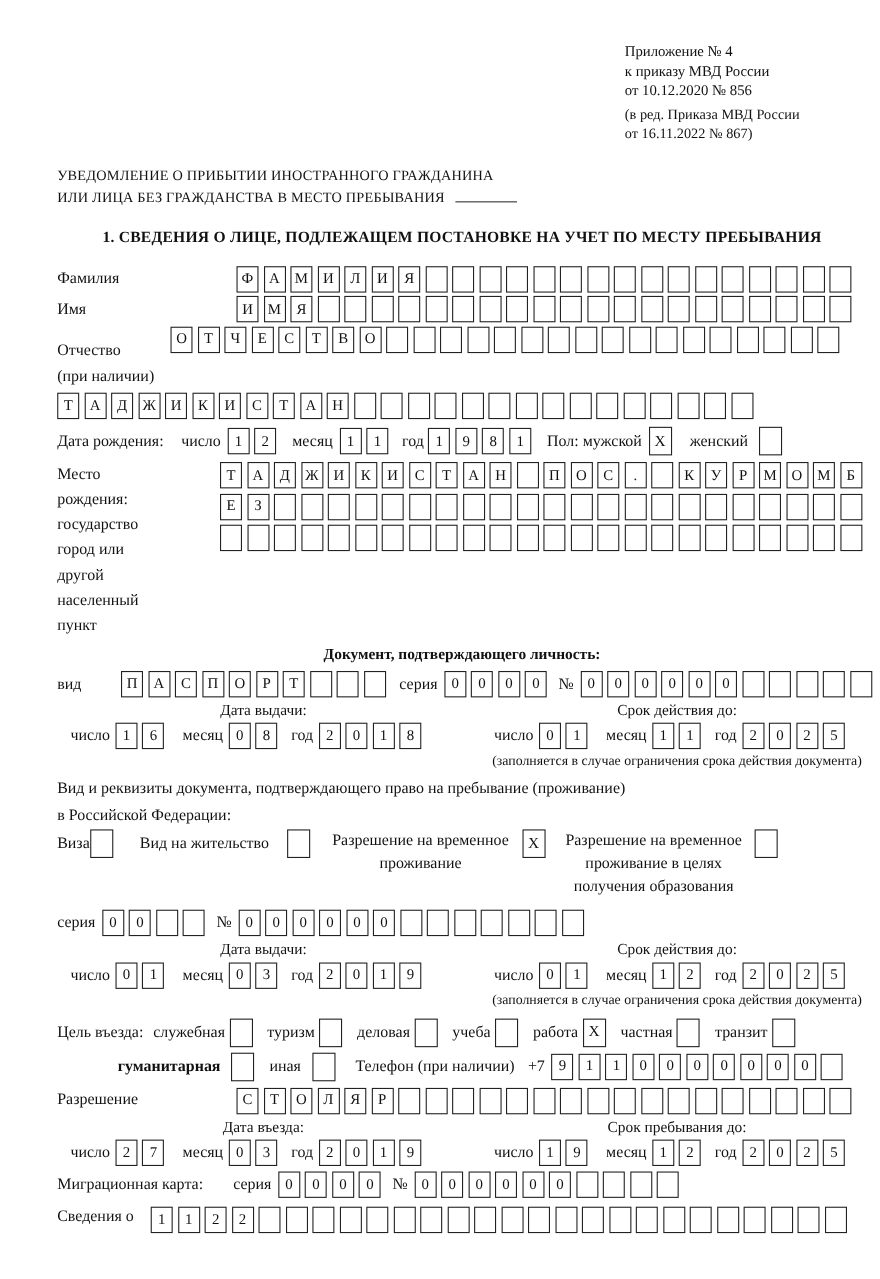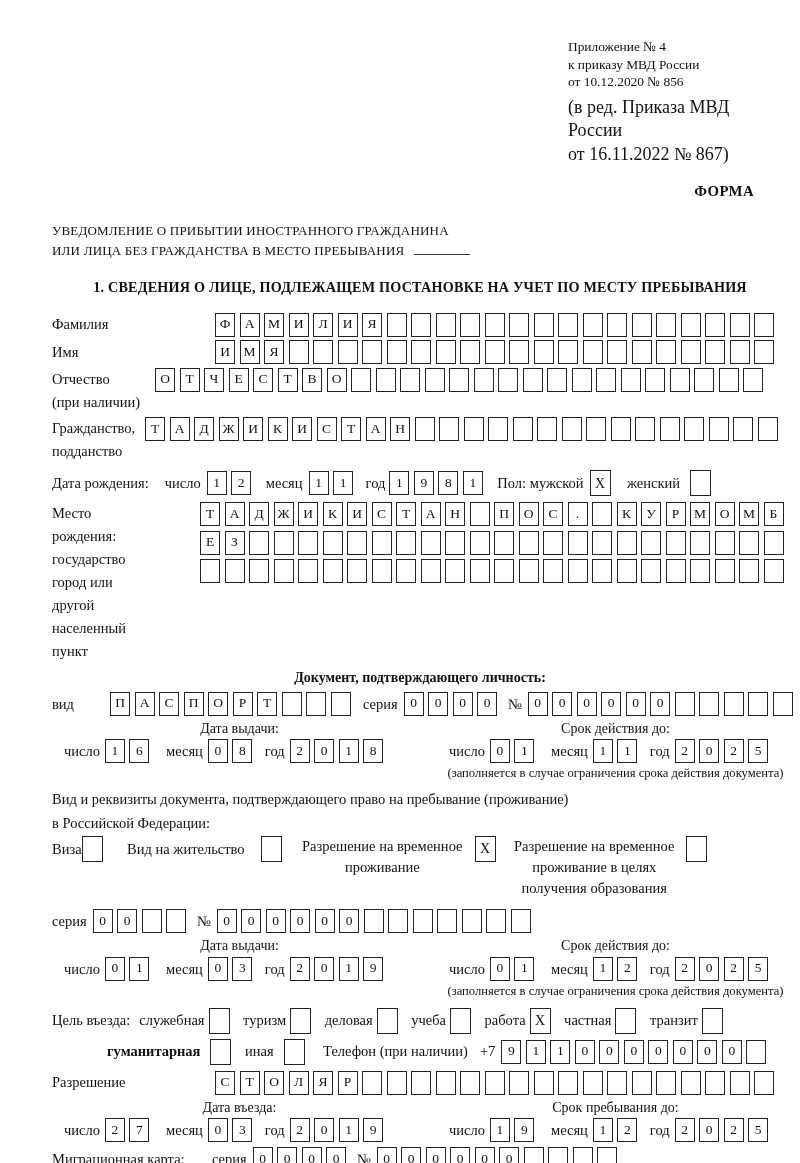--- a/index.html
+++ b/index.html
@@ -4,37 +4,37 @@
 <style>
   html,body{margin:0;padding:0;background:#fff;}
   .page{
     width:800px;height:1163px;box-sizing:border-box;background:#fff;color:#111;
     padding:38px 12px 8px 52px;overflow:hidden;position:relative;
     font-family:"Liberation Serif","DejaVu Serif",serif;font-size:14.5px;line-height:1.25;
   }
   
   .top{display:flex;justify-content:flex-end;padding-right:28px;}
   .appendix{width:192px;font-size:13.4px;line-height:1.32;}
-  .appendix .rev{font-size:18px;margin-top:5px;line-height:1.3;}
+  .appendix .rev{font-size:13px;margin-top:5px;line-height:1.3;}
   .forma{text-align:right;padding-right:34px;font-weight:bold;margin-top:16px;font-size:14.8px;letter-spacing:.4px;}
   
   .title{font-weight:normal;font-size:13px;margin-top:20px;line-height:1.55;letter-spacing:.2px;}
   .blank{display:inline-block;width:56px;border-bottom:1.8px solid #333;height:.95em;margin-left:10px;}
   .sect{font-weight:bold;font-size:14.2px;margin-top:18px;margin-bottom:16px;text-align:center;letter-spacing:.2px;}
   
   .cells{display:inline-flex;flex:none;}
   .cell{box-sizing:border-box;width:20px;height:24px;border:1.7px solid #222;margin-right:4.5px;
         display:inline-flex;align-items:center;justify-content:center;font-size:13.5px;flex:none;background:#fff;}
   .cb .cell{width:21px;height:26px;font-size:14px;}
   
   .row{display:flex;align-items:center;margin-bottom:3.5px;}
   .rowtop{align-items:flex-start;}
   .lblcol{flex:none;line-height:23px;}
   .w-surname{width:163px;}
-  .w-patr{width:103px;}
+  .w-patr{width:103px;margin-top:11px;}
   .w-citiz{width:93px;}
   .w-place{width:103px;}
   .w-rep{width:85px;}
   .stack .cells{display:flex;margin-bottom:4.5px;}
   .ml6{margin-left:6px;}.ml8{margin-left:8px;}.ml10{margin-left:10px;}.ml12{margin-left:12px;}
   .ml14{margin-left:14px;}.ml16{margin-left:16px;}.ml20{margin-left:20px;}
   .mr6{margin-right:6px;}.mr4{margin-right:4px;}
   
   .dochead{text-align:center;font-weight:bold;font-size:14px;margin:6px 0 5px 0;}
   
@@ -62,21 +62,20 @@
     <div class="appendix">
       <div>Приложение № 4</div>
       <div>к приказу МВД России</div>
       <div>от 10.12.2020 № 856</div>
       <div class="rev">
         <div>(в ред. Приказа МВД России</div>
         <div>от 16.11.2022 № 867)</div>
       </div>
     </div>
   </div>
-  <div class="forma">ФОРМА</div>
 
   <div class="title">
     <span>УВЕДОМЛЕНИЕ О ПРИБЫТИИ ИНОСТРАННОГО ГРАЖДАНИНА</span><br>
     <span>ИЛИ ЛИЦА БЕЗ ГРАЖДАНСТВА В МЕСТО ПРЕБЫВАНИЯ</span><span class="blank"></span>
   </div>
 
   <div class="sect">1. СВЕДЕНИЯ О ЛИЦЕ, ПОДЛЕЖАЩЕМ ПОСТАНОВКЕ НА УЧЕТ ПО МЕСТУ ПРЕБЫВАНИЯ</div>
 
   <div class="row">
     <span class="lblcol w-surname">Фамилия</span>
@@ -164,24 +163,20 @@
         <span class="cell"></span>
         <span class="cell"></span>
         <span class="cell"></span>
         <span class="cell"></span>
         <span class="cell"></span>
         <span class="cell"></span>
       </span>
   </div>
 
   <div class="row rowtop">
-    <span class="lblcol w-citiz">
-      <span>Гражданство,</span><br>
-      <span>подданство</span>
-    </span>
     <span class="cells">
         <span class="cell">Т</span>
         <span class="cell">А</span>
         <span class="cell">Д</span>
         <span class="cell">Ж</span>
         <span class="cell">И</span>
         <span class="cell">К</span>
         <span class="cell">И</span>
         <span class="cell">С</span>
         <span class="cell">Т</span>

